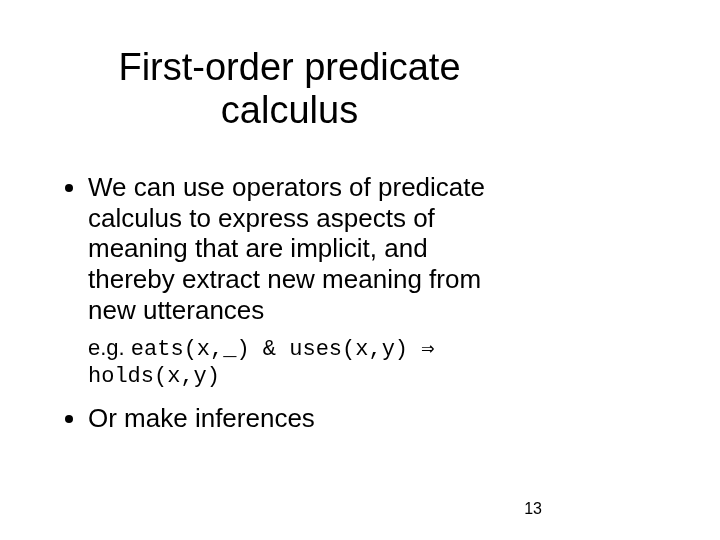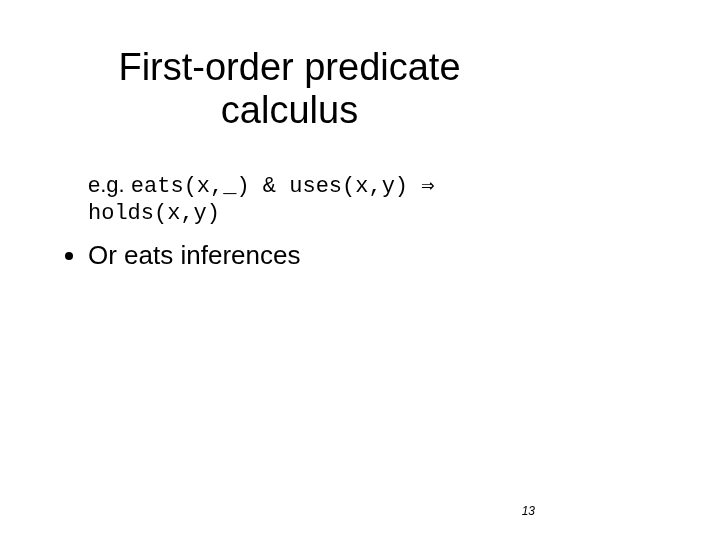--- a/index.html
+++ b/index.html
@@ -41,38 +41,40 @@
   }
   .example .eg {
     font-family: Arial, Helvetica, sans-serif;
   }
   .example .code {
     font-family: "Courier New", Courier, monospace;
   }
   .pagenum {
     position: absolute;
     bottom: 22px;
-    right: 44px;
-    font-size: 12px;
-    font-style: italic;
+    right: 37px;
+    font-size: 16px;
   }
 </style>
 </head>
 <body>
 
 <div class="slide">
 
   <h1 class="title">First-order predicate calculus</h1>
 
+  <ul class="body">
+    <li>We can use operators of predicate calculus to express aspects of meaning that are implicit, and thereby extract new meaning from new utterances</li>
+  </ul>
 
   <div class="example">
     <span class="eg">e.g.</span>
     <span class="code">eats(x,_) &amp; uses(x,y) ⇒ holds(x,y)</span>
   </div>
 
   <ul class="body">
-    <li>Or eats inferences</li>
+    <li>Or make inferences</li>
   </ul>
 
 
   <div class="pagenum">13</div>
 
 </div>
 
 </body></html>

